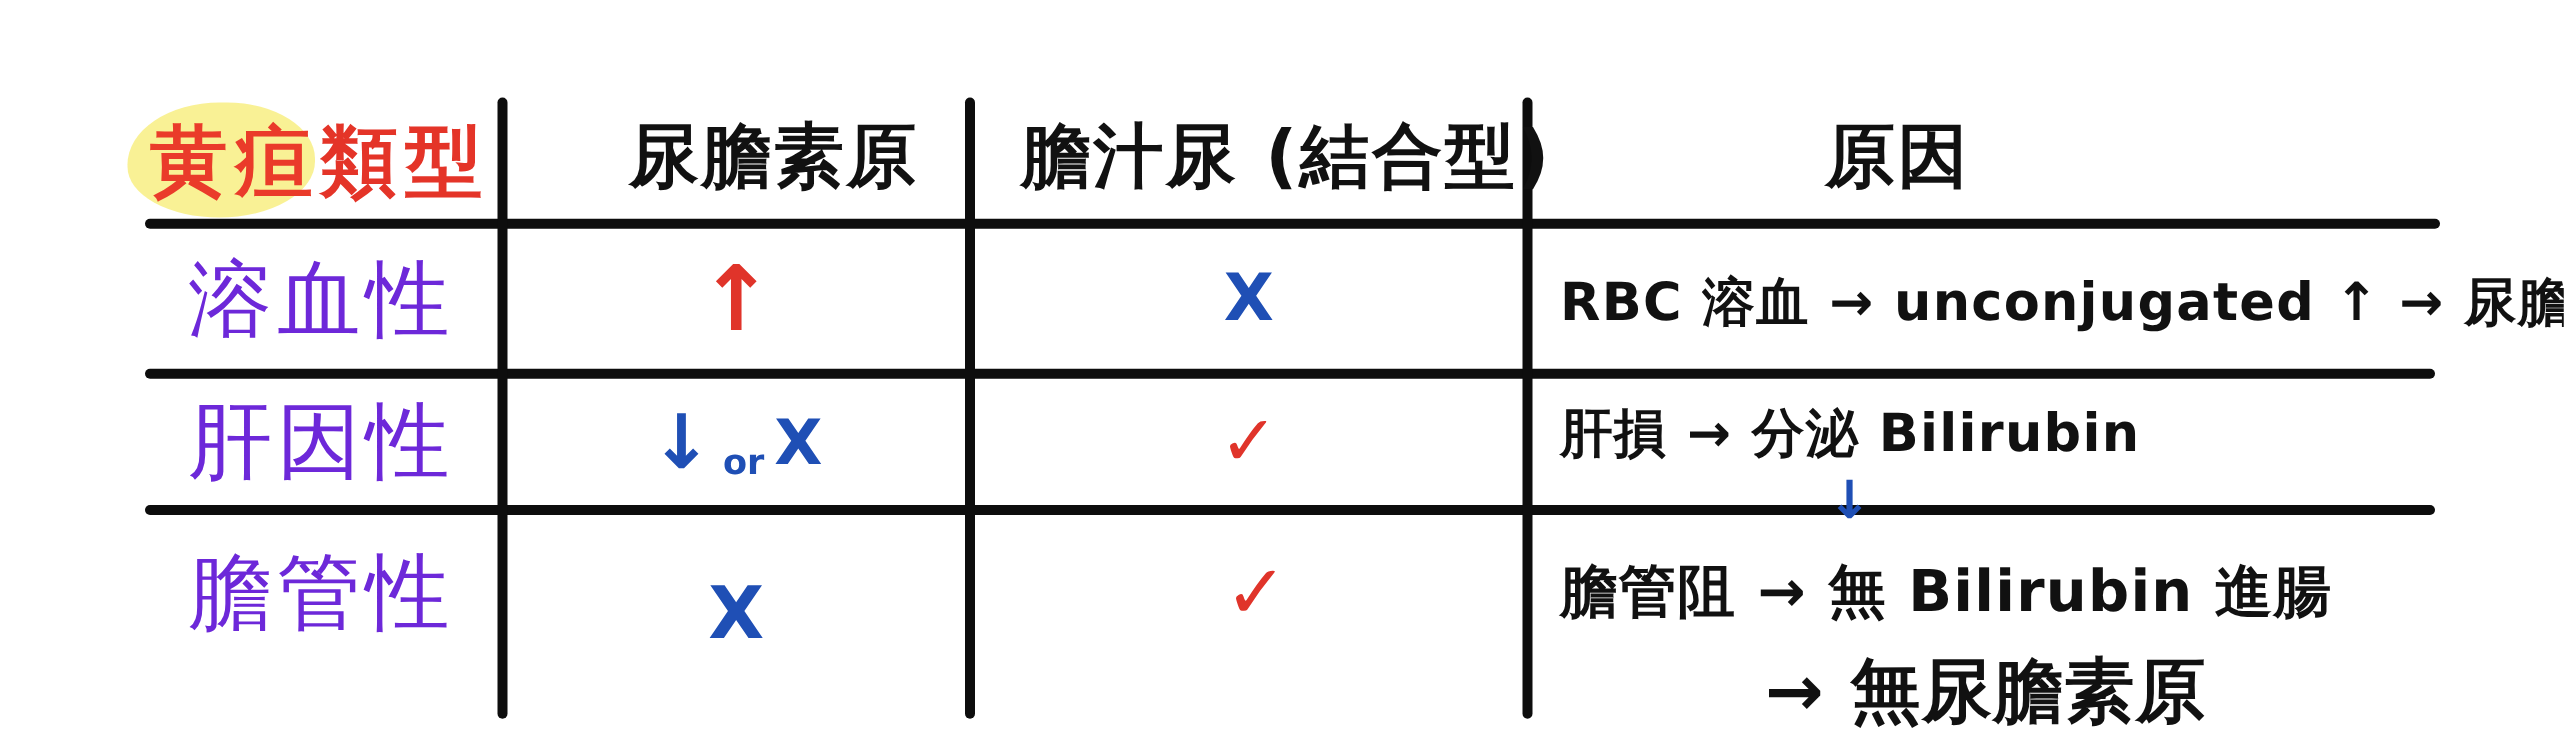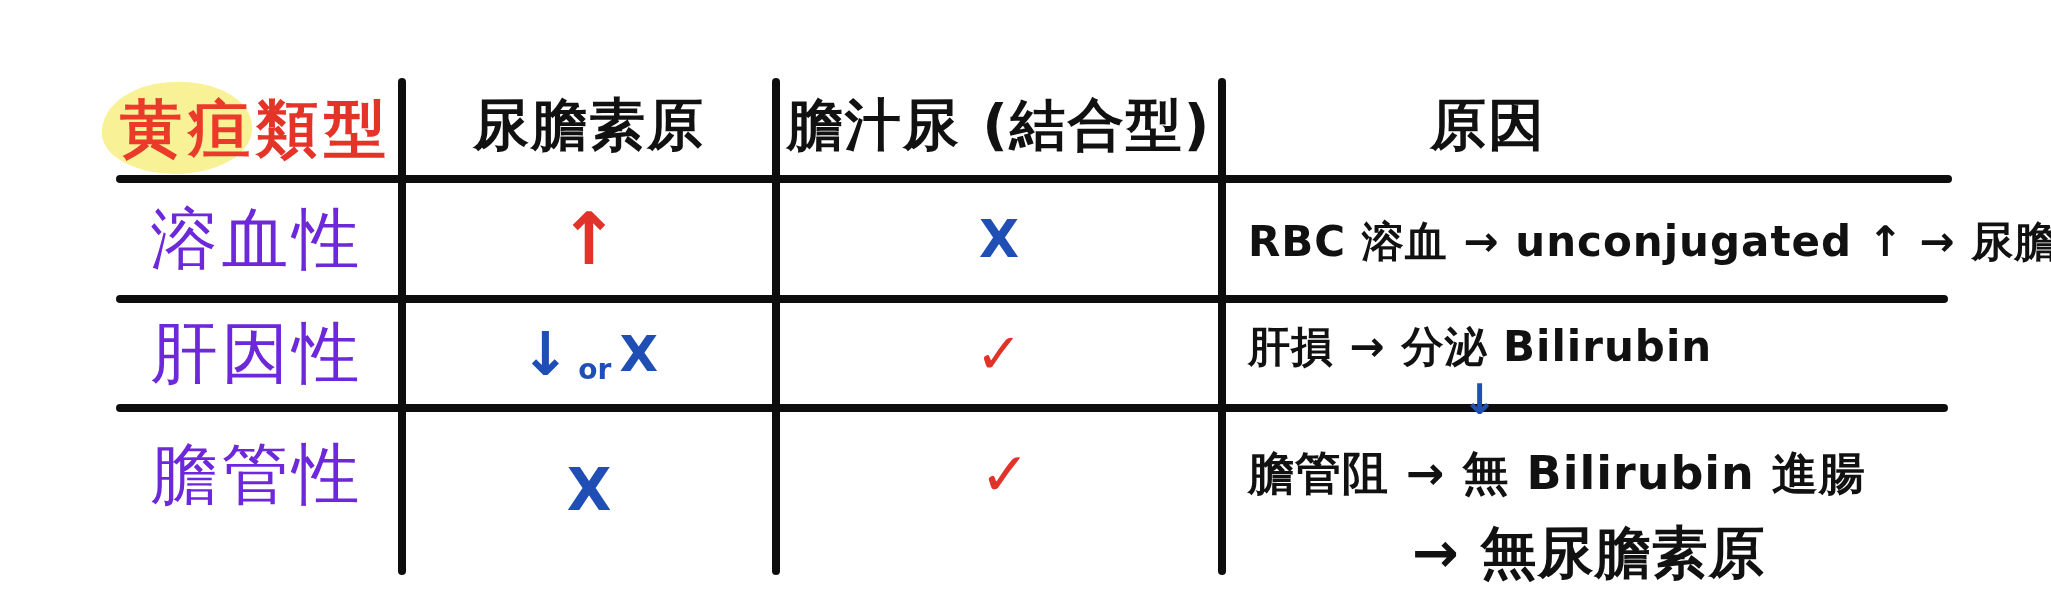--- a/index.html
+++ b/index.html
@@ -37,20 +37,21 @@
     .cell {
       position: absolute;
       display: flex;
       align-items: center;
       white-space: nowrap;
     }
     .center { justify-content: center; }
     .hand {
       font-weight: bold;
       letter-spacing: 2px;
+      padding-left: 30px;
     }
     .highlight {
       position: absolute;
       left: 102px; top: 66px;
       width: 150px; height: 92px;
       background: #f8ef8a;
       border-radius: 50% 48% 52% 50% / 55% 50% 50% 45%;
       opacity: 0.9;
     }
     .title-wrap {

